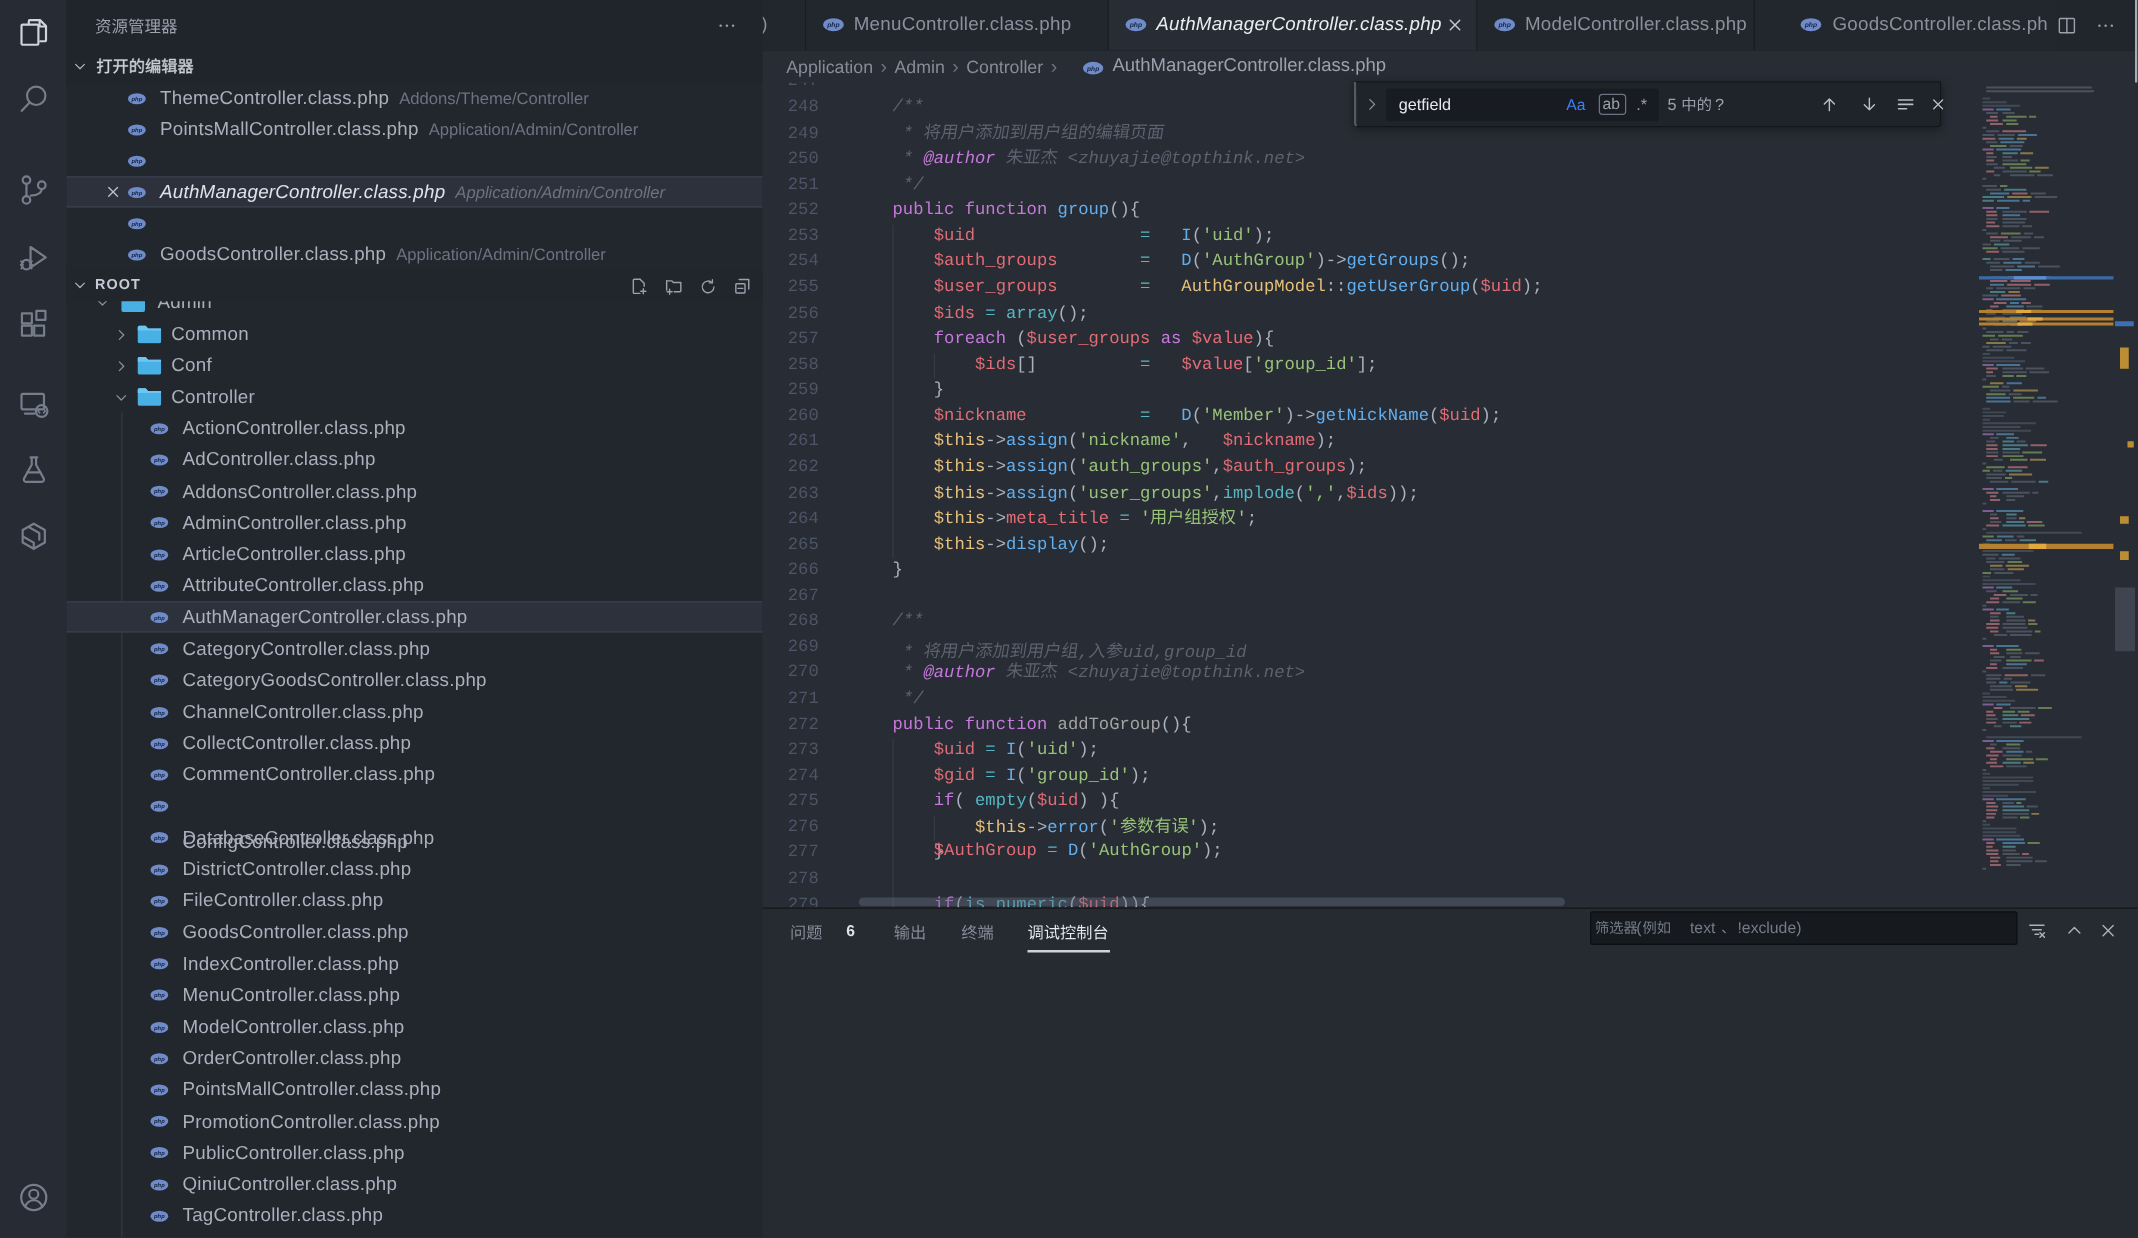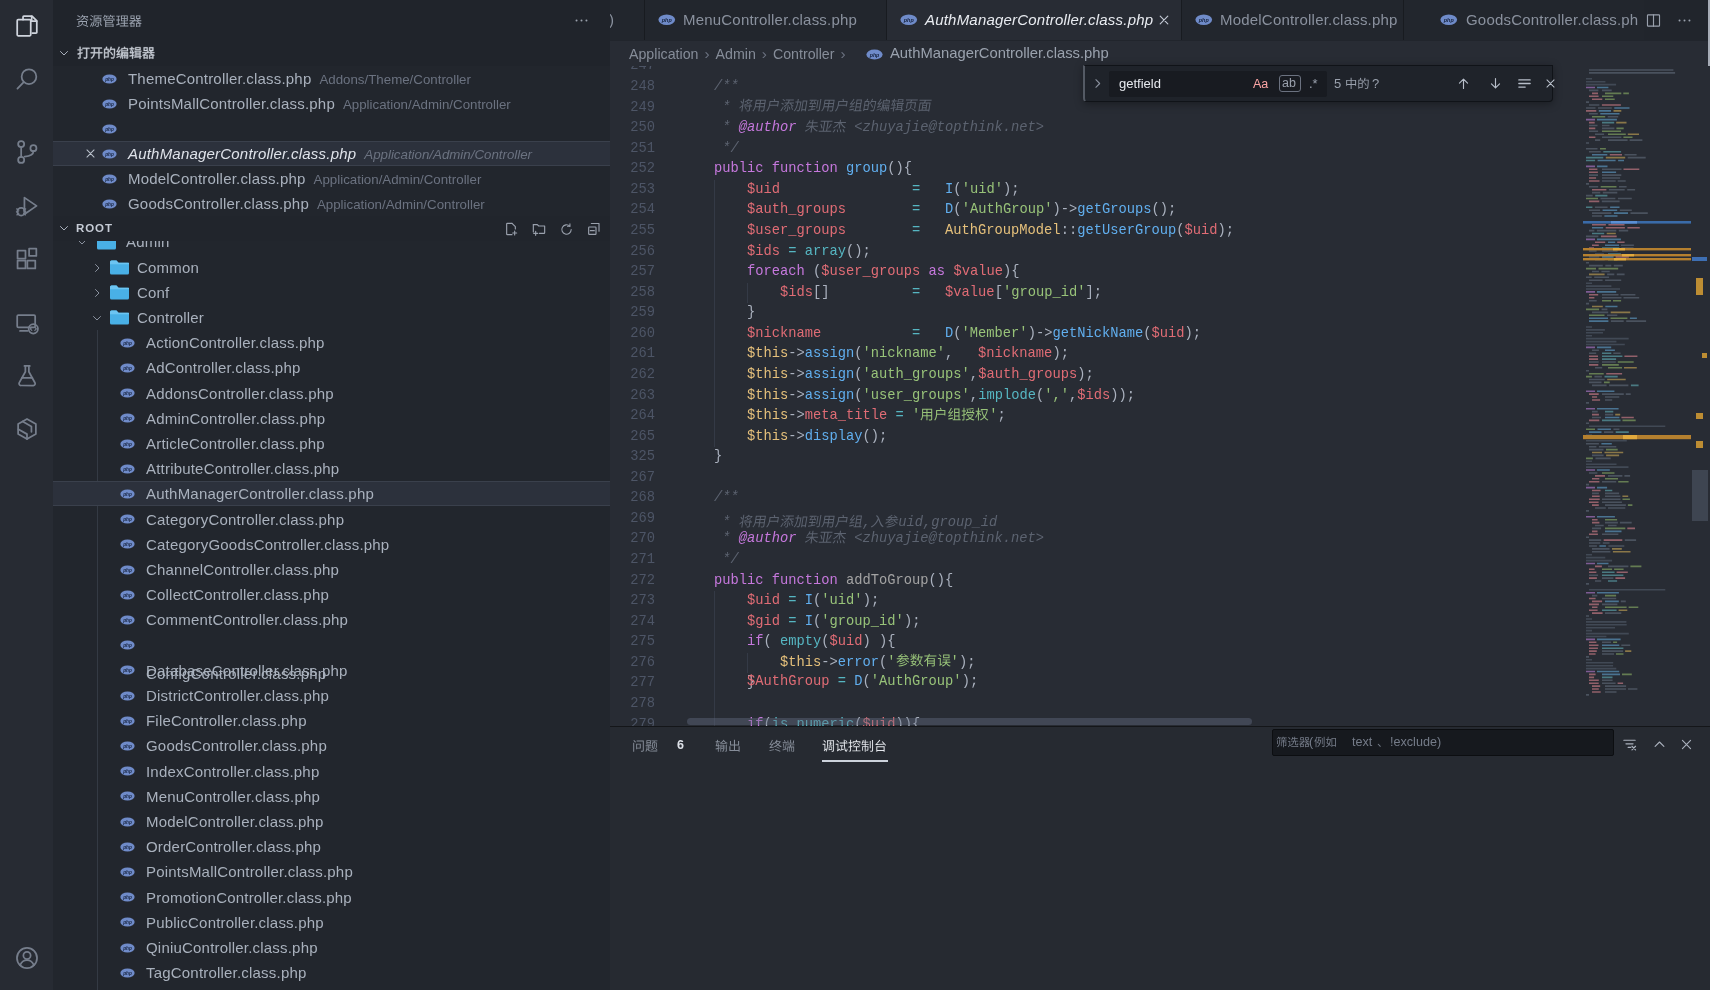--- a/index.html
+++ b/index.html
@@ -157,21 +157,21 @@
             <g transform="translate(41.25,12.38) scale(0.01375,-0.01375)">
               <path d="M869 834C754 802 539 780 363 770C371 754 380 729 382 712C560 721 780 742 916 779ZM399 673C424 631 449 574 458 538L519 561C510 597 483 652 457 693ZM594 696C612 650 629 590 634 552L698 569C692 606 674 665 654 709ZM357 531V370H425V468H876V369H945V531H819C852 578 889 643 921 699L850 721C828 665 784 583 750 534L758 531ZM791 287C756 219 706 163 644 119C587 165 542 221 512 287ZM407 350V287H489L445 274C479 198 526 133 584 80C504 35 412 5 316 -12C329 -28 345 -59 351 -78C455 -55 555 -19 641 34C718 -20 810 -58 918 -81C928 -61 947 -32 963 -17C863 1 775 33 703 78C783 142 847 225 885 334L840 354L827 350ZM163 839V638H38V568H163V356L28 315L47 243L163 280V7C163 -7 159 -11 146 -11C134 -12 96 -12 52 -10C62 -31 71 -62 73 -80C137 -81 176 -78 199 -66C224 -55 234 -34 234 7V304L347 341L336 410L234 378V568H341V638H234V839Z"></path>
             </g>
             <g transform="translate(55.0,12.38) scale(0.01375,-0.01375)">
               <path d="M853 675C821 501 761 356 681 242C606 358 560 497 528 675ZM423 748V675H458C494 469 545 311 633 180C556 90 465 24 366 -17C383 -31 403 -61 413 -79C512 -33 602 32 679 119C740 44 817 -22 914 -85C925 -63 948 -38 968 -23C867 37 789 103 727 179C828 316 901 500 935 736L888 751L875 748ZM212 840V628H46V558H194C158 419 88 260 19 176C33 157 53 124 63 102C119 174 173 297 212 421V-79H286V430C329 375 386 298 409 260L454 327C430 356 318 485 286 516V558H420V628H286V840Z"></path>
             </g>
           </g>
         </svg><span style="color:#98c379">'</span><span style="color:#abb2bf">;</span></div>
       <div class="ln" style="top:360.64px">265</div>
       <div class="cl" style="top:360.64px"><span style="color:#abb2bf">        </span><span style="color:#e5c07b">$this</span><span style="color:#abb2bf">-&gt;</span><span style="color:#61afef">display</span><span style="color:#abb2bf">();</span></div>
-      <div class="ln" style="top:381.2px">325</div>
+      <div class="ln" style="top:381.2px">266</div>
       <div class="cl" style="top:381.2px"><span style="color:#abb2bf">    }</span></div>
       <div class="ln" style="top:401.77px">267</div>
       <div class="ln" style="top:422.34px">268</div>
       <div class="cl" style="top:422.34px"><span style="color:#5c6370;font-style:italic;font-style:italic">    /**</span></div>
       <div class="ln" style="top:442.9px">269</div>
       <div class="cl" style="top:447px"><span style="color:#5c6370;font-style:italic;font-style:italic">     * </span><svg style="display:inline-block;width:123.75px;height:16.22px;vertical-align:-3.84px;overflow:visible;transform:skewX(-9deg);" viewBox="0 0 123.75 16.22">
           <g fill="#5c6370">
             <g transform="translate(0.0,12.38) scale(0.01375,-0.01375)">
               <path d="M421 219C473 165 529 89 552 38L617 76C592 127 535 200 482 252ZM755 475V351H350V281H755V10C755 -4 750 -8 734 -9C717 -10 660 -10 600 -8C610 -29 621 -59 624 -79C703 -79 756 -78 787 -67C820 -55 829 -34 829 9V281H950V351H829V475ZM44 664C95 613 153 542 178 494L230 538V365C159 300 87 238 39 199L80 136C126 177 178 226 230 276V-79H303V840H230V548C202 594 145 658 96 705ZM505 610C539 582 575 543 597 512C523 476 440 450 359 434C373 419 388 392 396 374C616 424 837 534 932 737L883 763L870 760H654C672 779 689 798 703 818L627 840C572 760 466 678 351 630C366 618 390 595 400 581C466 612 530 652 586 698H827C786 637 727 586 658 545C635 577 595 615 560 643Z"></path>
             </g>
@@ -284,21 +284,21 @@
     <div class="ab" style="left:1696px;top:278px;width:7px;height:17px;background:#bd8d33"></div>
     <div class="ab" style="left:1702px;top:353px;width:5px;height:5px;background:#bd8d33"></div>
     <div class="ab" style="left:1696px;top:413px;width:7px;height:6px;background:#bd8d33"></div>
     <div class="ab" style="left:1696px;top:441px;width:7px;height:7px;background:#bd8d33"></div>
     <div class="ab" style="left:1083px;top:65px;width:470px;height:37px;background:#1f232a;border:1px solid #101318;border-left:2px solid #545a64;border-radius:0 0 4px 4px;box-shadow:0 2px 8px rgba(0,0,0,.35);box-sizing:border-box">
       <svg class="" style="position:absolute;left:6px;top:11px;color:#8a919e" width="13" height="13" viewBox="0 0 24 24" fill="none" stroke="#8a919e" stroke-width="2" stroke-linecap="round" stroke-linejoin="round">
         <path d="M9 5l7 7-7 7"></path>
       </svg>
       <div style="position:absolute;left:24px;top:5px;width:218px;height:26px;background:#181b21;border-radius:2px"></div>
       <div style="position:absolute;left:34px;top:5px;height:26px;line-height:26px;font-size:13px;color:#e6e9ee">getfield</div>
-      <div style="position:absolute;left:168px;top:5px;height:26px;line-height:26px;font-size:12.5px;color:#fca5a5">Aa</div>
+      <div style="position:absolute;left:168px;top:5px;height:26px;line-height:26px;font-size:12.5px;color:#3b82f6">Aa</div>
       <div style="position:absolute;left:194px;top:9px;width:22px;height:17px;border:1px solid #6b7280;border-radius:3px;box-sizing:border-box"></div>
       <div style="position:absolute;left:197px;top:5px;height:25px;line-height:25px;font-size:12.5px;color:#9aa1ad;">ab</div>
       <div style="position:absolute;left:224px;top:5px;height:26px;line-height:26px;font-size:13px;color:#9aa1ad">.*</div>
       <div style="position:absolute;left:249px;top:5px;height:26px;line-height:26px;font-size:13px;color:#9aa1ad">5</div>
       <svg style="position:absolute;left:260px;top:11px;" width="25.6" height="14.51" viewBox="0 0 25.6 14.51">
         <g fill="#9aa1ad">
           <g transform="translate(0.0,11.07) scale(0.0123,-0.0123)">
             <path d="M458 840V661H96V186H171V248H458V-79H537V248H825V191H902V661H537V840ZM171 322V588H458V322ZM825 322H537V588H825Z"></path>
           </g>
           <g transform="translate(12.3,11.07) scale(0.0123,-0.0123)">
@@ -487,21 +487,20 @@
     </svg>
     <svg class="" style="position:absolute;left:102px;top:148.5px" width="15" height="10" viewBox="0 0 42 27">
       <ellipse cx="21" cy="13.5" rx="20" ry="12.5" fill="#6f8bc9"></ellipse>
       <text x="21" y="18.5" font-family="Liberation Sans" font-size="13" font-style="italic" font-weight="bold" fill="#16233f" text-anchor="middle">php</text>
     </svg>
     <div class="oerow" style="top:141px;font-style:italic;color:#dfe3ea">AuthManagerController.class.php<span class="pth" style="font-style:italic;">Application/Admin/Controller</span></div>
     <svg class="" style="position:absolute;left:102px;top:173.5px" width="15" height="10" viewBox="0 0 42 27">
       <ellipse cx="21" cy="13.5" rx="20" ry="12.5" fill="#6f8bc9"></ellipse>
       <text x="21" y="18.5" font-family="Liberation Sans" font-size="13" font-style="italic" font-weight="bold" fill="#16233f" text-anchor="middle">php</text>
     </svg>
-    <div class="oerow" style="top:166px;color:#a9b1bd">ModelController.class.php<span class="pth" style="">Application/Admin/Controller</span></div>
     <svg class="" style="position:absolute;left:102px;top:198.5px" width="15" height="10" viewBox="0 0 42 27">
       <ellipse cx="21" cy="13.5" rx="20" ry="12.5" fill="#6f8bc9"></ellipse>
       <text x="21" y="18.5" font-family="Liberation Sans" font-size="13" font-style="italic" font-weight="bold" fill="#16233f" text-anchor="middle">php</text>
     </svg>
     <div class="oerow" style="top:191px;color:#a9b1bd">GoodsController.class.php<span class="pth" style="">Application/Admin/Controller</span></div>
     <svg class="" style="position:absolute;left:76px;top:236px;color:#8a919e" width="12" height="12" viewBox="0 0 24 24" fill="none" stroke="#8a919e" stroke-width="2" stroke-linecap="round" stroke-linejoin="round">
       <path d="M5 9l7 7 7-7"></path>
     </svg>
     <svg style="position:absolute;left:97px;top:235px" width="19" height="15" viewBox="0 0 19 15">
       <path d="M0 2a1.5 1.5 0 0 1 1.5-1.5h5l2 2.2h9A1.5 1.5 0 0 1 19 4.3V13a1.5 1.5 0 0 1-1.5 1.5h-16A1.5 1.5 0 0 1 0 13z" fill="#49b0e6"></path>

